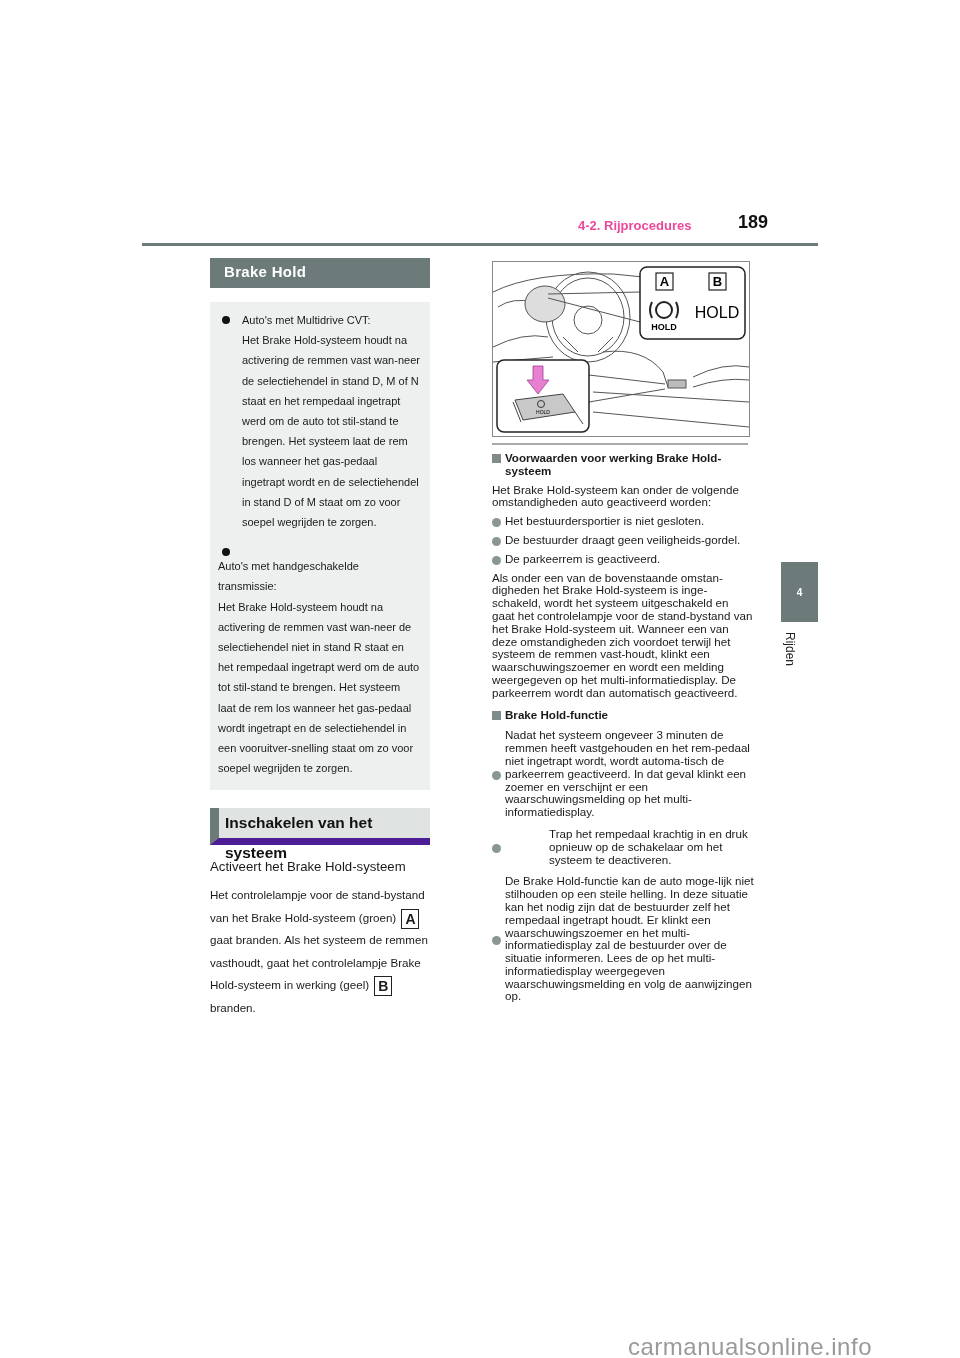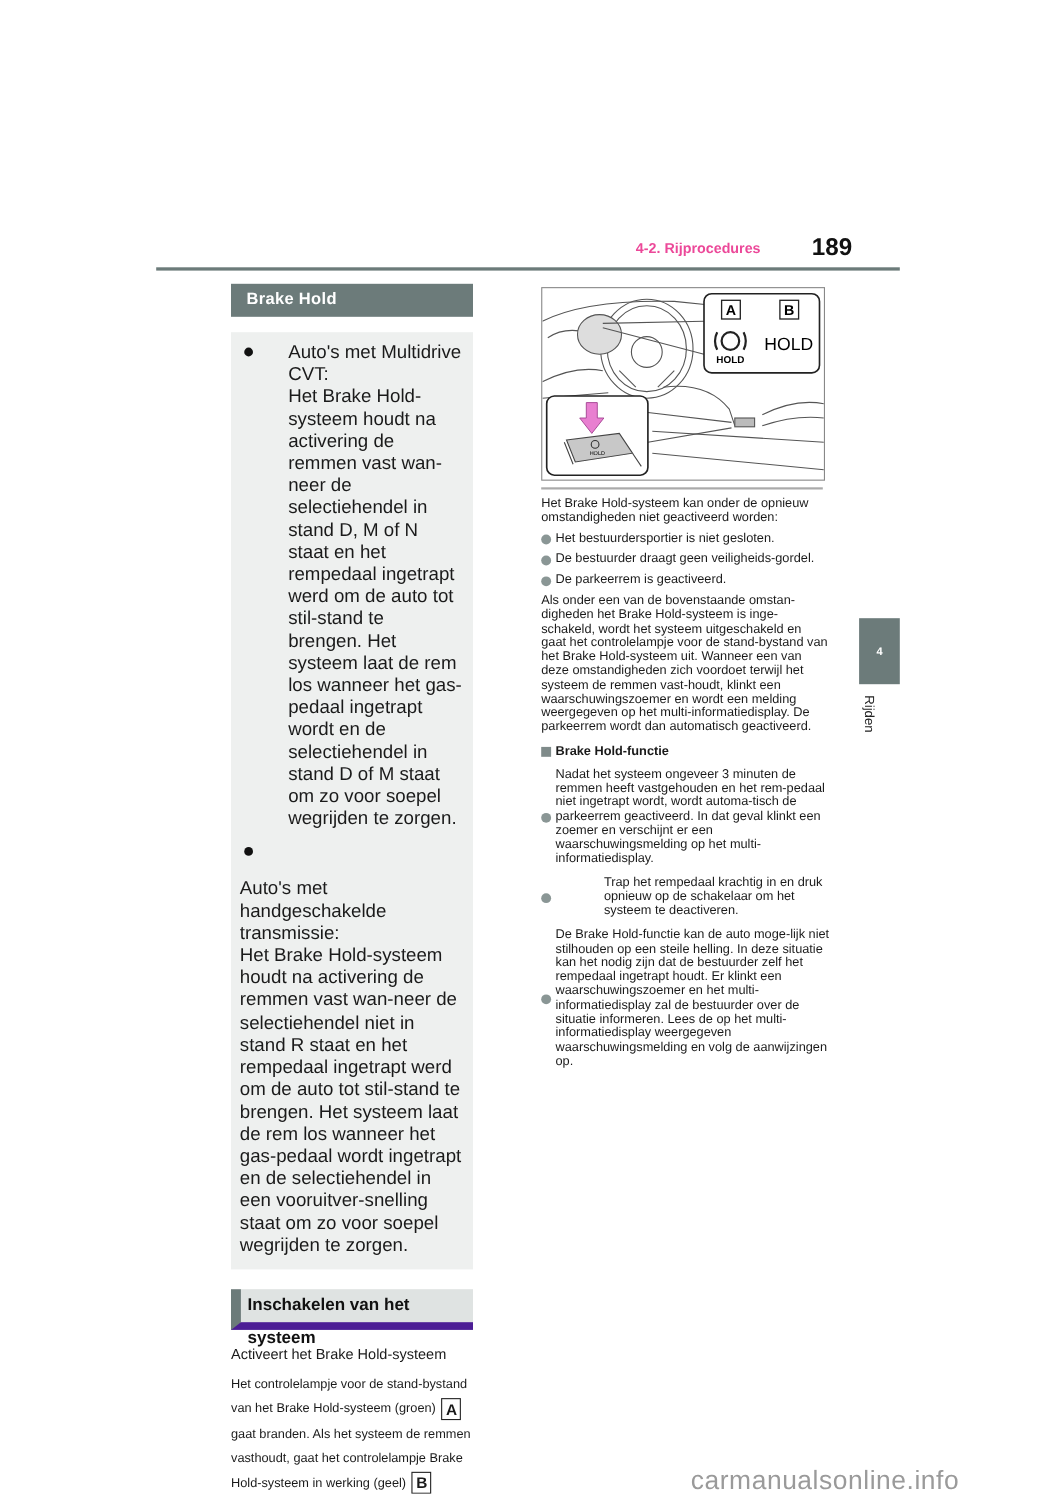--- a/index.html
+++ b/index.html
@@ -1,27 +1,27 @@
 <!DOCTYPE html>
 <html><head>
 <meta charset="utf-8">
 <style>
   html, body { margin:0; padding:0; background:#ffffff; }
   body { width:960px; height:1358px; position:relative; overflow:hidden; font-family:"Liberation Sans", sans-serif; color:#1a1a1a; }
   .abs { position:absolute; }
   .header-section { left:578px; top:218px; font-size:13px; font-weight:bold; color:#ec4899; }
-  .header-page { left:738px; top:212px; font-size:22px; font-weight:bold; color:#111; }
+  .header-page { left:738px; top:212px; font-size:18px; font-weight:bold; color:#111; }
   .header-rule { left:142px; top:243px; width:676px; height:3px; background:#6c7b7a; }
   .chapter-tab { left:781px; top:562px; width:37px; height:60px; background:#6c7b7a; color:#fff; font-size:10px; font-weight:bold; display:flex; align-items:center; justify-content:center; }
   .chapter-label { left:783px; top:632px; font-size:12px; color:#222; writing-mode:vertical-rl; }
 
   .left-col { left:210px; top:258px; width:220px; }
   .sec-head-dark { background:#6c7b7a; color:#fff; font-weight:bold; font-size:15px; height:30px; line-height:28px; padding-left:14px; letter-spacing:0.3px; }
   .panel { background:#eef0ef; margin-top:14px; padding:8px 10px 10px 8px; }
-  .bullet { display:flex; font-size:17px; line-height:20.2px; margin-bottom:10px;gap:20px; }
+  .bullet { display:flex; font-size:11px; line-height:20.2px; margin-bottom:10px; }
   .bullet .dot { width:8px; height:8px; border-radius:50%; background:#111; flex:0 0 8px; margin:6px 12px 0 4px; }
   .bullet .txt { white-space:pre-line; }
 
   .sec-head-light { margin-top:18px; background:#dfe3e2; border-left:9px solid #6c7b7a; border-bottom:7px solid #4c1d95; font-weight:bold; font-size:15.5px; height:30px; line-height:30px; padding-left:6px; color:#111; }
   .step-title { font-size:13.2px; margin-top:14px; margin-bottom:10px; }
   .small-para { font-size:11.6px; line-height:22.4px; }
   .boxlabel { display:inline-block; border:1.5px solid #222; font-weight:bold; font-size:14px; width:16px; height:18px; line-height:18px; text-align:center; vertical-align:middle; margin:0 2px; background:#fff; }
 
   .figure { left:492px; top:261px; width:256px; height:174px; border:1px solid #888; background:#fff; overflow:hidden; }
   .fig-rule { left:492px; top:443px; width:256px; height:2px; background:#aaa; }
@@ -117,21 +117,25 @@
     <path d="M20 140 L28 160 M82 150 L90 162" stroke="#444" fill="none"></path>
     <circle cx="48" cy="142" r="3.5" fill="none" stroke="#333" stroke-width="1"></circle>
     <text x="50" y="152" font-size="5" text-anchor="middle" font-family="Liberation Sans, sans-serif">HOLD</text>
 
     <path d="M40 104 L50 104 L50 118 L56 118 L45 132 L34 118 L40 118 Z" fill="#e87fd0" stroke="#a04090" stroke-width="0.8"></path>
   </svg>
 </div>
 <div class="abs fig-rule"></div>
 
 <div class="abs right-col">
-  <p class="rp">Het Brake Hold-systeem kan onder de opnieuw omstandigheden niet geactiveerd worden:</p>
+  <div class="sq-head">
+    <span class="sq"></span>
+    <span>Voorwaarden voor werking Brake Hold-systeem</span>
+  </div>
+  <p class="rp">Het Brake Hold-systeem kan onder de volgende omstandigheden auto geactiveerd worden:</p>
   <div class="gb">
     <span class="gdot"></span>
     <span>Het bestuurdersportier is niet gesloten.</span>
   </div>
   <div class="gb">
     <span class="gdot"></span>
     <span>De bestuurder draagt geen veiligheids-gordel.</span>
   </div>
   <div class="gb">
     <span class="gdot"></span>

